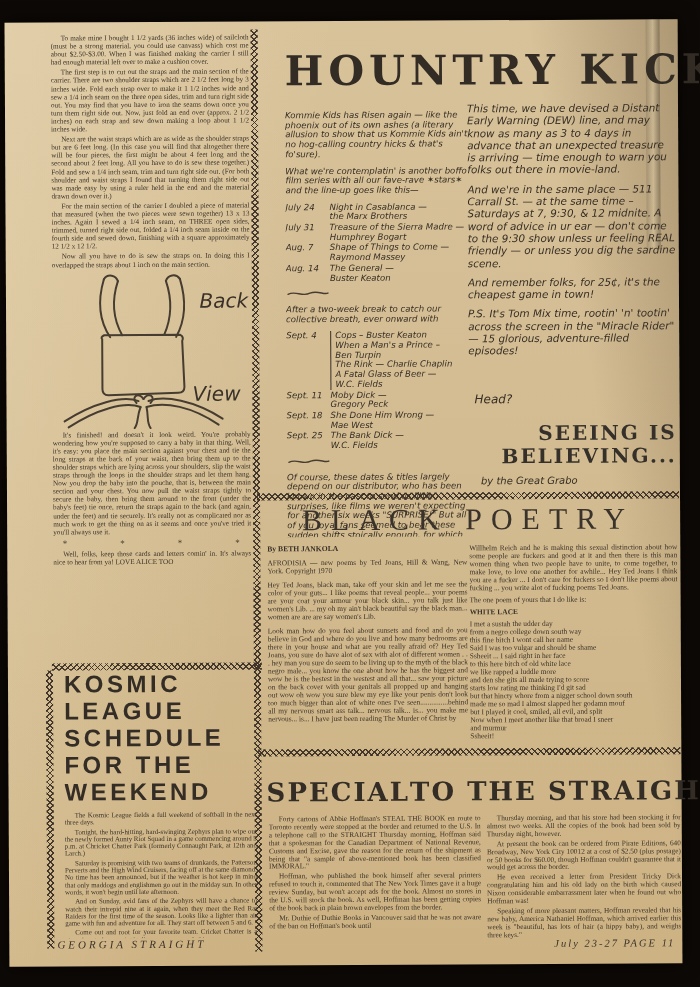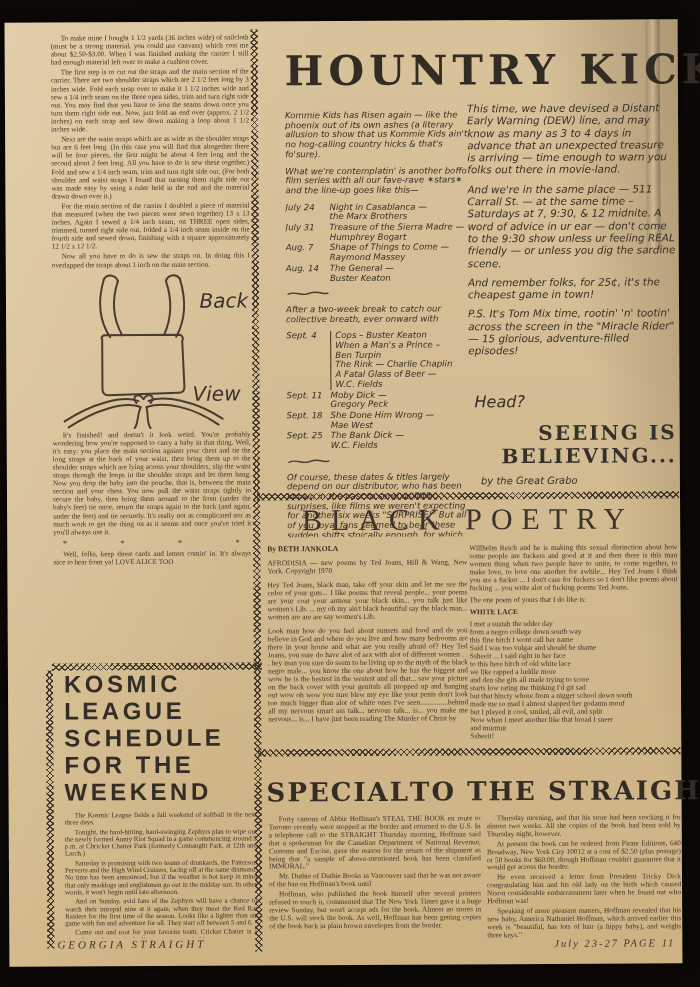--- a/index.html
+++ b/index.html
@@ -48,21 +48,21 @@
     color:#322c25;white-space:nowrap;}
   .hk1{left:280px;top:90px;width:183px;height:426px;font-size:8.6px;line-height:9.7px;}
   .hk1 p,.hk2 p{margin:0 0 7px 0;}
   .hk2{left:462px;top:82px;width:208px;height:330px;font-size:10.4px;line-height:12.3px;}
   .sched{margin:0 0 6px 0;}
   .sched-row{display:flex;margin-bottom:1px;}
   .sched-date{flex:0 0 44px;}
   .sched-text{white-space:pre-line;flex:1;}
   .bracketed{border-left:1.3px solid #3a3128;padding-left:4px;}
   .squiggle{width:44px;height:7px;margin:1px auto 5px auto;}
-  .head-scribble{position:absolute;left:468px;top:372px;font-size:16px;}
+  .head-scribble{position:absolute;left:468px;top:372px;font-size:12px;}
   .seeing{position:absolute;left:488px;top:402px;width:182px;text-align:right;
     font-family:"DejaVu Serif",serif;font-weight:bold;font-size:20px;line-height:23px;
     letter-spacing:2px;color:#35302a;white-space:pre-line;}
   .grabo{position:absolute;left:474px;top:455px;font-size:10px;}
   
   .bp-title{position:absolute;left:250px;top:482px;width:422px;text-align:center;
     font-size:30px;letter-spacing:9px;color:#3a332b;font-family:"Liberation Serif",serif;}
   .bp-byline{font-weight:bold;font-size:7.6px;margin-bottom:6px;text-indent:0 !important;}
   .bp1{left:260px;top:524px;width:200px;height:202px;font-size:7.4px;line-height:8px;}
   .bp1 p{text-indent:0;margin:0 0 6px 0;}
@@ -255,22 +255,22 @@
     <p>Come out and root for your favorite team. Cricket Chatter is a nice place to have a picnic dinner or some such thing.</p>
   </div>
 
   <div class="sp-title">
     <span>SPECIAL</span>
     <span>TO THE STRAIGHT</span>
   </div>
 
   <div class="col sp1 print">
     <p>Forty cartons of Abbie Hoffman's STEAL THE BOOK en route to Toronto recently were stopped at the border and returned to the U.S. In a telephone call to the STRAIGHT Thursday morning, Hoffman said that a spokesman for the Canadian Department of National Revenue, Customs and Excise, gave the reason for the return of the shipment as being that "a sample of above-mentioned book has been classified IMMORAL."</p>
+    <p>Hoffman, who published the book himself after several printers refused to touch it, commented that The New York Times gave it a huge review Sunday, but won't accept ads for the book. Almost no stores in the U.S. will stock the book. As well, Hoffman has been getting copies of the book back in plain brown envelopes from the border.</p>
     <p>Mr. Duthie of Duthie Books in Vancouver said that he was not aware of the ban on Hoffman's book until</p>
-    <p>Hoffman, who published the book himself after several printers refused to touch it, commented that The New York Times gave it a huge review Sunday, but won't accept ads for the book. Almost no stores in the U.S. will stock the book. As well, Hoffman has been getting copies of the book back in plain brown envelopes from the border.</p>
   </div>
   <div class="col sp2 print">
     <p>Thursday morning, and that his store had been stocking it for almost two weeks. All the copies of the book had been sold by Thursday night, however.</p>
     <p>At present the book can be ordered from Pirate Editions, 640 Broadway, New York City 10012 at a cost of $2.50 (plus postage) or 50 books for $60.00, though Hoffman couldn't guarantee that it would get across the border.</p>
     <p>He even received a letter from President Tricky Dick congratulating him and his old lady on the birth which caused Nixon considerable embarrassment later when he found out who Hoffman was!</p>
     <p>Speaking of more pleasant matters, Hoffman revealed that his new baby, America Nathaniel Hoffman, which arrived earlier this week is "beautiful, has lots of hair (a hippy baby), and weighs three keys."</p>
   </div>
 
   <div class="footer-left">GEORGIA STRAIGHT</div>
   <div class="footer-right">July 23-27 PAGE 11</div>

